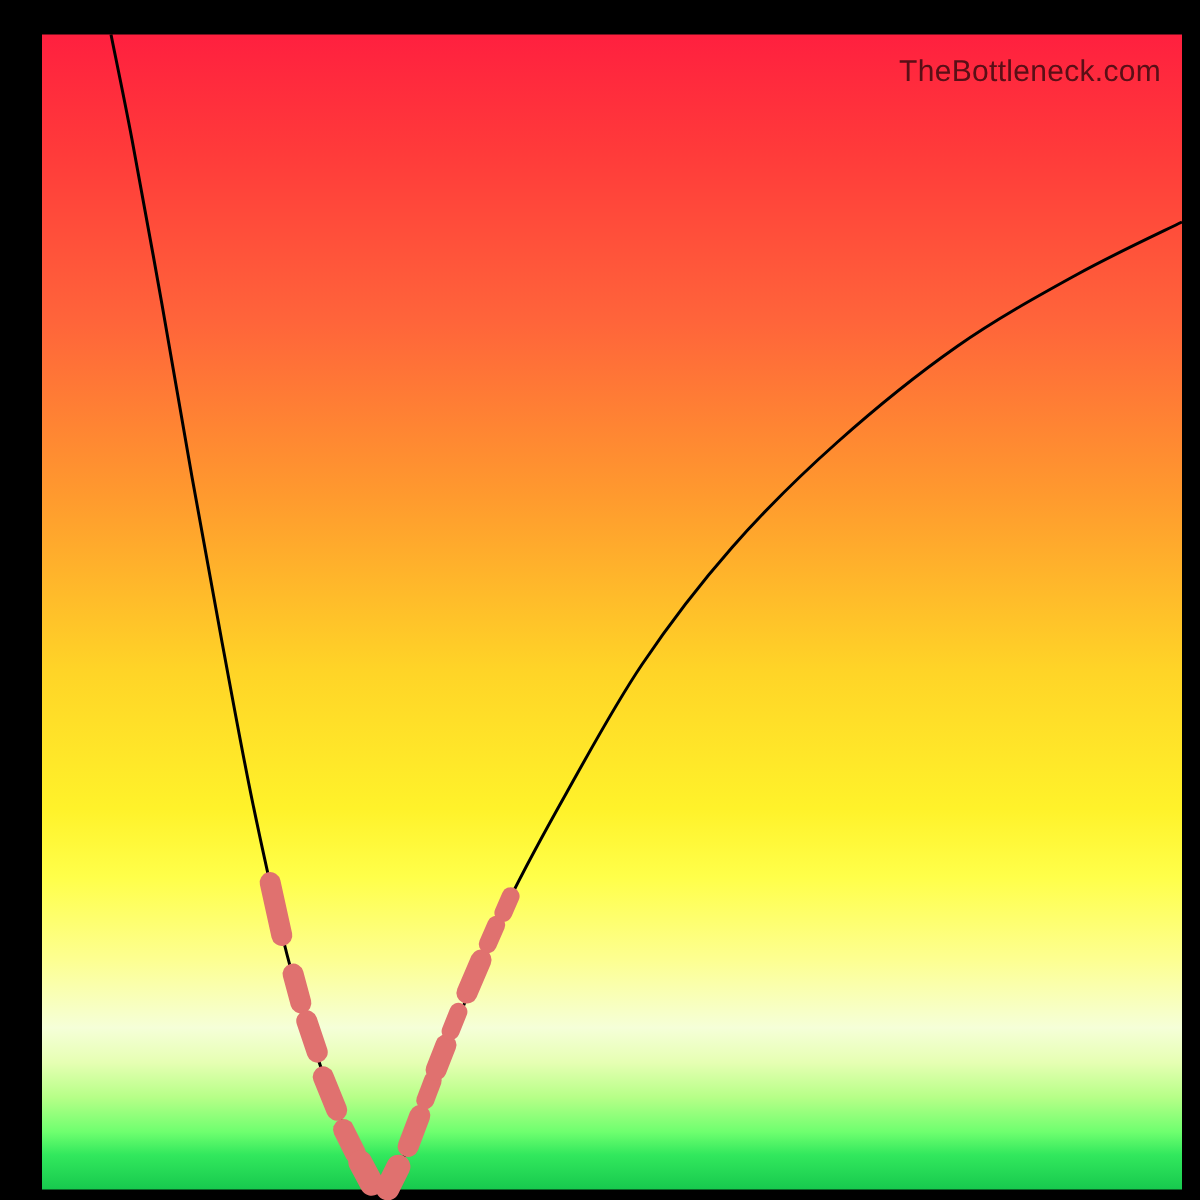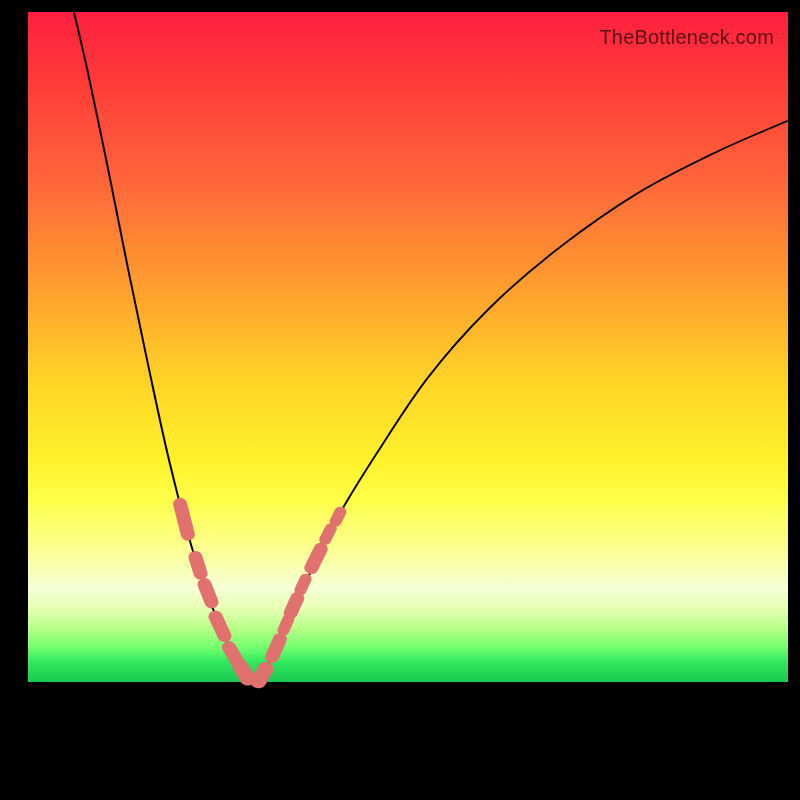--- a/index.html
+++ b/index.html
@@ -13,23 +13,23 @@
   }
   .frame {
     position: relative;
     width: 800px;
     height: 800px;
     background: #000;
   }
   .plot {
     position: absolute;
     left: 28px;
-    top: 12px;
+    top: 23px;
     width: 760px;
-    height: 670px;
+    height: 770px;
     background: linear-gradient(to bottom,
       #ff203f 0%,
       #ff3a3a 10%,
       #ff653a 25%,
       #ff9a2e 40%,
       #ffd427 55%,
       #fff22a 67%,
       #ffff4a 73%,
       #fdff90 80%,
       #f5ffd8 86%,

